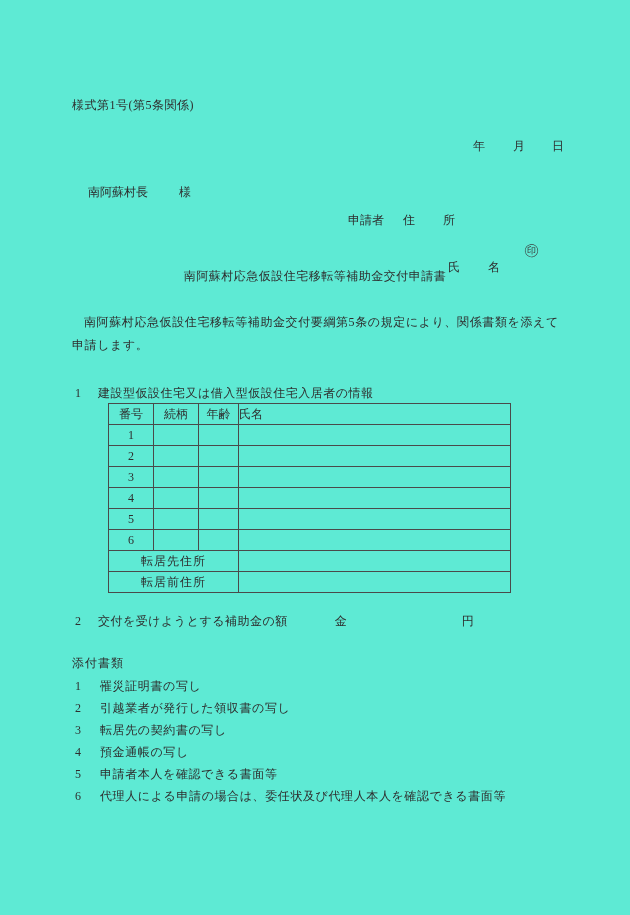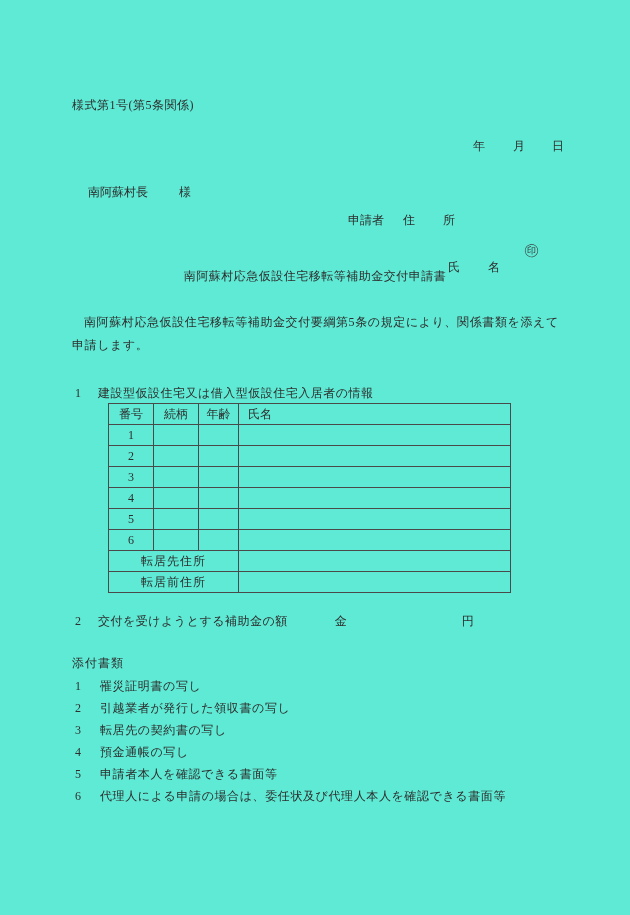--- a/index.html
+++ b/index.html
@@ -56,21 +56,21 @@
   table.members td, table.members th {
     border: 1px solid #4a4a4a;
     height: 21px;
     font-weight: normal;
     font-size: 12px;
     padding: 0;
     vertical-align: middle;
     margin-left: 45px;
   }
   table.members .c-center { text-align: center; }
-  table.members .c-name { text-align: left; padding-left: 9px; }
+  table.members .c-name { text-align: left; }
   table.members .addr-label { text-align: center; letter-spacing: 1px; }
 
   .sec2-line { top: 613px; left: 75px; }
   .sec2-line .sec-title { margin-left: 14px; letter-spacing: 0.5px; }
   .sec2-line .kin { margin-left: 44px; }
   .sec2-line .yen { margin-left: 112px; }
 
   .attach-head { top: 655px; left: 72px; letter-spacing: 1px; }
 
   .attach-item { left: 75px; }

